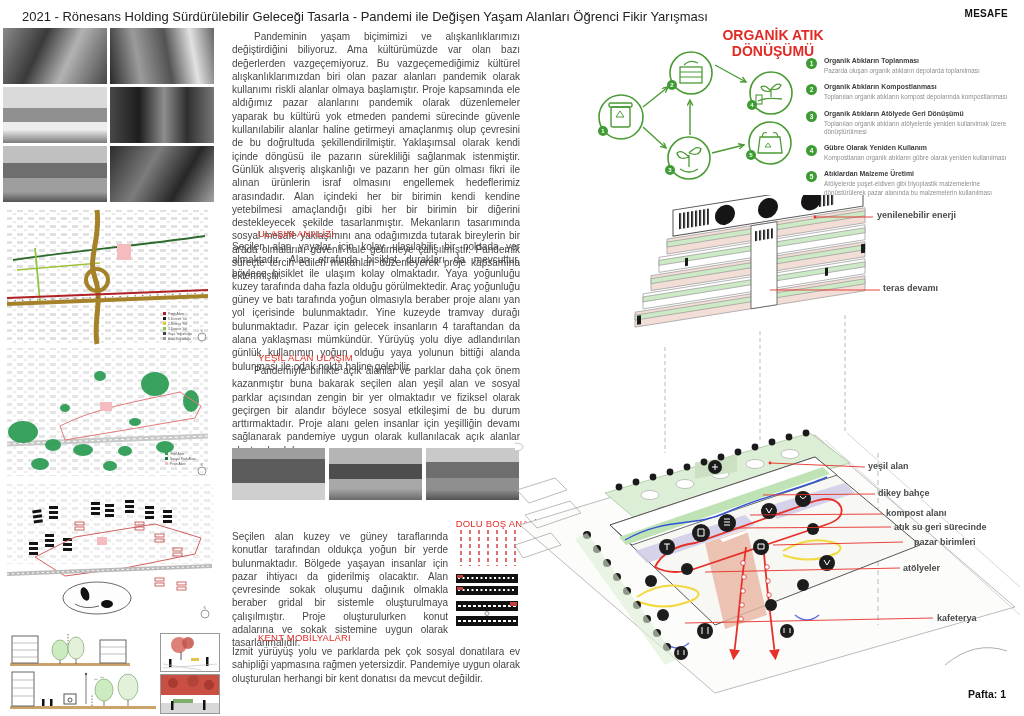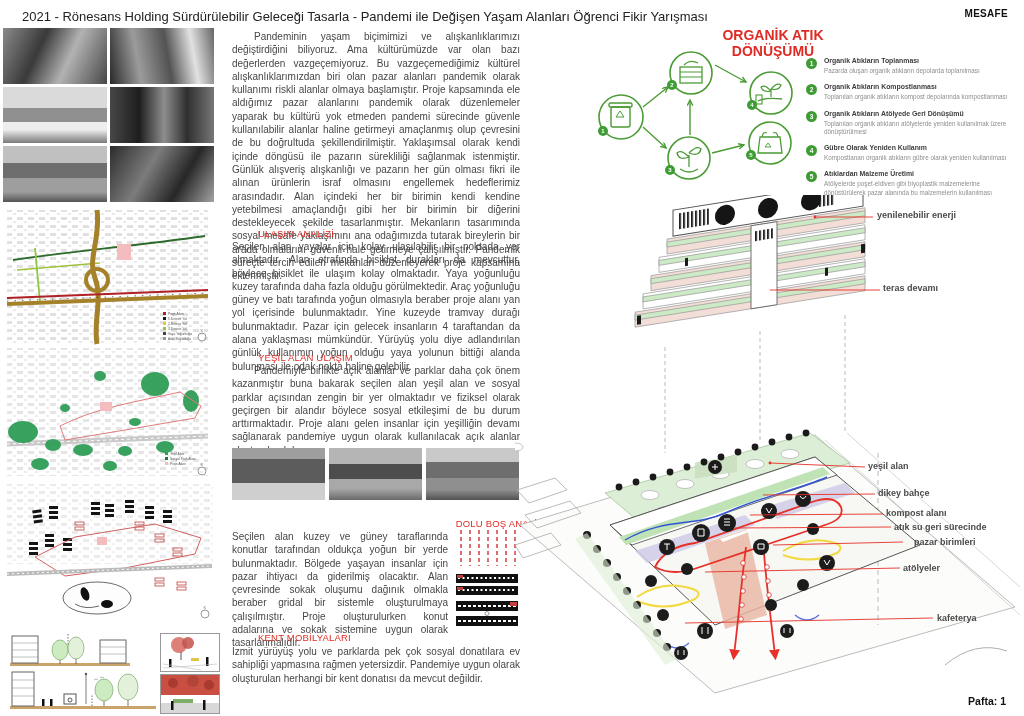--- a/index.html
+++ b/index.html
@@ -30,21 +30,21 @@
   .gp3{background:linear-gradient(180deg,#c9c9c9 0 26%,#6e6e6e 26% 58%,#8f8f8f 58% 80%,#525252);}
   
   .steps{left:806px;top:57px;width:214px;}
   .step{display:flex;margin-bottom:8px;}
   .badge{flex:0 0 11px;width:11px;height:11px;border-radius:50%;background:#3f9c35;color:#fff;
          font-size:6.5px;font-weight:bold;text-align:center;line-height:11px;margin-right:7px;margin-top:1px;}
   .step-title{font-size:6.9px;font-weight:bold;color:#3c3c3c;line-height:1.25;}
   .step-desc{font-size:6.3px;color:#8e8e8e;line-height:1.3;margin-top:1.5px;}
   
   .axlab{font-size:9px;font-weight:bold;color:#4a4a4a;white-space:nowrap;}
-  .pafta{right:18px;bottom:9px;font-size:10.5px;font-weight:bold;color:#111;}
+  .pafta{right:18px;bottom:16px;font-size:10.5px;font-weight:bold;color:#111;}
   .organik-h{left:688px;top:27px;width:170px;text-align:center;font-size:14px;font-weight:bold;color:#e02b24;}
   svg{display:block;}
 </style>
 </head>
 <body>
 
 <div class="page">
 
   <div class="abs hdr-title">2021 - Rönesans Holding Sürdürülebilir Geleceği Tasarla - Pandemi ile Değişen Yaşam Alanları Öğrenci Fikir Yarışması</div>
   <div class="abs hdr-name">MESAFE</div>

